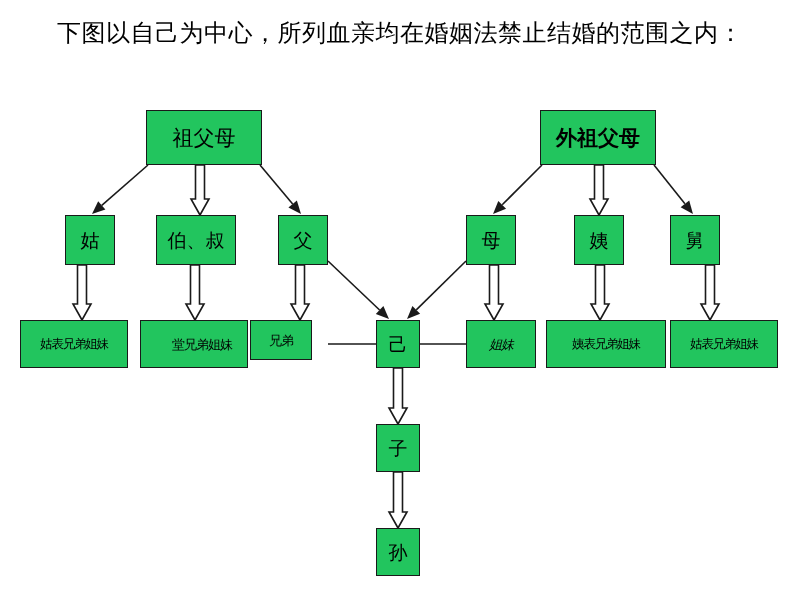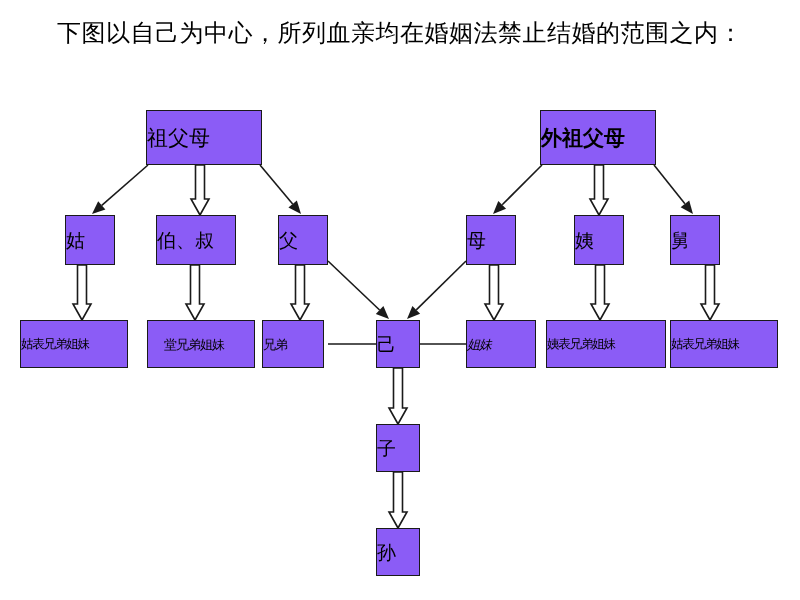--- a/index.html
+++ b/index.html
@@ -34,24 +34,24 @@
   }
   #edges{
     position:absolute;left:0;top:0;width:800px;height:530px;
     pointer-events:none;
   }
   
   .node{
     position:absolute;
     box-sizing:border-box;
     border:1.6px solid #1a1a1a;
-    background:#8b5cf6;
+    background:#22c55e;
     display:flex;
     align-items:center;
-    justify-content:flex-start;
+    justify-content:center;
     color:#000000;
     font-family:"Liberation Sans","DejaVu Sans",sans-serif;
     line-height:1;
     z-index:5;
     overflow:hidden;
   }
   .node span{display:block;white-space:nowrap;}
   .sz-lg span{font-size:21px;}
   .sz-md span{font-size:19px;}
   .sz-sm span{font-size:13px;letter-spacing:-1px;}
@@ -112,24 +112,24 @@
         </div>
         <div class="node sz-md" style="left: 574px; top: 145px; width: 50px; height: 50px; border-color: rgb(26, 26, 26);">
           <span>姨</span>
         </div>
         <div class="node sz-md" style="left: 670px; top: 145px; width: 50px; height: 50px; border-color: rgb(26, 26, 26);">
           <span>舅</span>
         </div>
         <div class="node sz-xs" style="left: 20px; top: 250px; width: 108px; height: 48px; border-color: rgb(26, 26, 26);">
           <span>姑表兄弟姐妹</span>
         </div>
-        <div class="node sz-sm" style="left: 147px; top: 250px; width: 108px; height: 48px; border-color: rgb(26, 26, 26); padding-left: 16px;">
+        <div class="node sz-sm" style="left: 140px; top: 250px; width: 108px; height: 48px; border-color: rgb(26, 26, 26); padding-left: 16px;">
           <span>堂兄弟姐妹</span>
         </div>
-        <div class="node sz-sm" style="left: 262px; top: 250px; width: 62px; height: 48px; border-color: rgb(26, 26, 26);">
+        <div class="node sz-sm" style="left: 250px; top: 250px; width: 62px; height: 40px; border-color: rgb(26, 26, 26);">
           <span>兄弟</span>
         </div>
         <div class="node sz-md" style="left: 376px; top: 250px; width: 44px; height: 48px; border-color: rgb(26, 26, 26);">
           <span>己</span>
         </div>
         <div class="node sz-sm" style="left: 466px; top: 250px; width: 70px; height: 48px; border-color: rgb(26, 26, 26); font-style: italic;">
           <span>姐妹</span>
         </div>
         <div class="node sz-xs" style="left: 546px; top: 250px; width: 120px; height: 48px; border-color: rgb(26, 26, 26);">
           <span>姨表兄弟姐妹</span>

